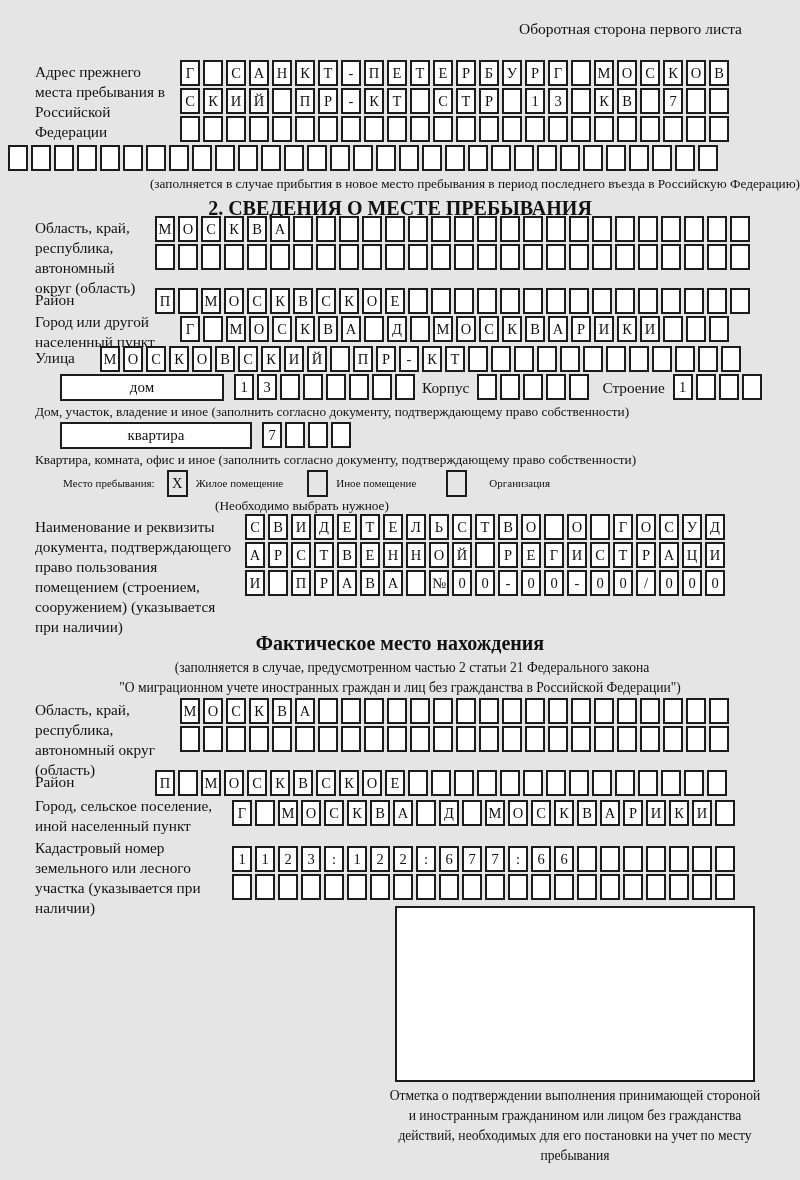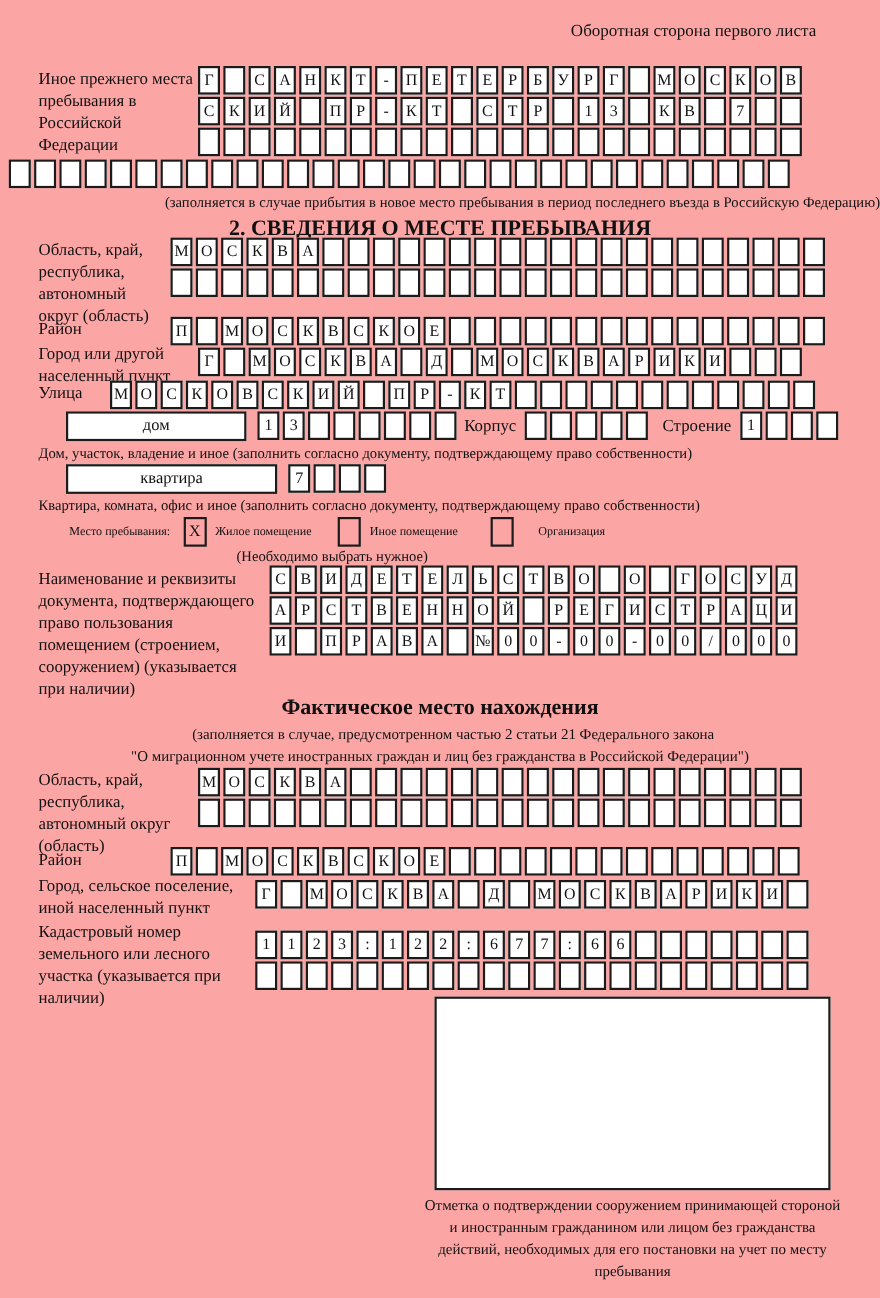--- a/index.html
+++ b/index.html
@@ -1,17 +1,17 @@
 <!DOCTYPE html>
 <html><head>
 <meta charset="utf-8">
 <style>
   html,body{margin:0;padding:0;background:#ffffff;}
   .page{
-    position:relative;width:800px;height:1180px;background:#fca5a5;
+    position:relative;width:800px;height:1180px;background:#e5e5e5;
     font-family:"Liberation Serif","DejaVu Serif",serif;color:#111;overflow:hidden;
   }
   .abs{position:absolute;}
   .header-note{top:20px;right:58px;font-size:15.5px;}
   .flabel{font-size:15.3px;line-height:20px;}
   .note{font-size:13.3px;width:800px;text-align:right;}
   .section-title{width:800px;text-align:center;font-weight:bold;font-size:20px;}
   .boxrow{white-space:nowrap;}
   .cell{
     display:inline-block;width:16px;height:22px;border:2px solid #1b1b1b;margin-right:3px;
@@ -33,21 +33,21 @@
   .stamp-caption{font-size:13.6px;line-height:20px;text-align:center;}
   .fact-note{font-size:13.6px;width:800px;text-align:center;line-height:20px;}
 </style>
 </head>
 <body>
 
 <div class="page">
 
   <div class="abs header-note">Оборотная сторона первого листа</div>
 
-  <div class="abs flabel" style="left:35px;top:62px;width:142px;">Иное прежнего места пребывания в Российской Федерации</div>
+  <div class="abs flabel" style="left:35px;top:62px;width:142px;">Адрес прежнего места пребывания в Российской Федерации</div>
   <div class="abs boxrow" style="left:180px;top:60px;"><span class="cell">Г</span><span class="cell"></span><span class="cell">С</span><span class="cell">А</span><span class="cell">Н</span><span class="cell">К</span><span class="cell">Т</span><span class="cell">-</span><span class="cell">П</span><span class="cell">Е</span><span class="cell">Т</span><span class="cell">Е</span><span class="cell">Р</span><span class="cell">Б</span><span class="cell">У</span><span class="cell">Р</span><span class="cell">Г</span><span class="cell"></span><span class="cell">М</span><span class="cell">О</span><span class="cell">С</span><span class="cell">К</span><span class="cell">О</span><span class="cell">В</span></div>
   <div class="abs boxrow" style="left:180px;top:88px;"><span class="cell">С</span><span class="cell">К</span><span class="cell">И</span><span class="cell">Й</span><span class="cell"></span><span class="cell">П</span><span class="cell">Р</span><span class="cell">-</span><span class="cell">К</span><span class="cell">Т</span><span class="cell"></span><span class="cell">С</span><span class="cell">Т</span><span class="cell">Р</span><span class="cell"></span><span class="cell">1</span><span class="cell">3</span><span class="cell"></span><span class="cell">К</span><span class="cell">В</span><span class="cell"></span><span class="cell">7</span><span class="cell"></span><span class="cell"></span></div>
   <div class="abs boxrow" style="left:180px;top:116px;"><span class="cell"></span><span class="cell"></span><span class="cell"></span><span class="cell"></span><span class="cell"></span><span class="cell"></span><span class="cell"></span><span class="cell"></span><span class="cell"></span><span class="cell"></span><span class="cell"></span><span class="cell"></span><span class="cell"></span><span class="cell"></span><span class="cell"></span><span class="cell"></span><span class="cell"></span><span class="cell"></span><span class="cell"></span><span class="cell"></span><span class="cell"></span><span class="cell"></span><span class="cell"></span><span class="cell"></span></div>
   <div class="abs boxrow" style="left:8px;top:145px;"><span class="cell"></span><span class="cell"></span><span class="cell"></span><span class="cell"></span><span class="cell"></span><span class="cell"></span><span class="cell"></span><span class="cell"></span><span class="cell"></span><span class="cell"></span><span class="cell"></span><span class="cell"></span><span class="cell"></span><span class="cell"></span><span class="cell"></span><span class="cell"></span><span class="cell"></span><span class="cell"></span><span class="cell"></span><span class="cell"></span><span class="cell"></span><span class="cell"></span><span class="cell"></span><span class="cell"></span><span class="cell"></span><span class="cell"></span><span class="cell"></span><span class="cell"></span><span class="cell"></span><span class="cell"></span><span class="cell"></span></div>
   <div class="abs note" style="left:0;top:176px;">(заполняется в случае прибытия в новое место пребывания в период последнего въезда в Российскую Федерацию)</div>
 
   <div class="abs section-title" style="left:0;top:197px;">2. СВЕДЕНИЯ О МЕСТЕ ПРЕБЫВАНИЯ</div>
 
   <div class="abs flabel" style="left:35px;top:218px;width:118px;">Область, край, республика, автономный округ (область)</div>
   <div class="abs boxrow" style="left:155px;top:216px;"><span class="cell">М</span><span class="cell">О</span><span class="cell">С</span><span class="cell">К</span><span class="cell">В</span><span class="cell">А</span><span class="cell"></span><span class="cell"></span><span class="cell"></span><span class="cell"></span><span class="cell"></span><span class="cell"></span><span class="cell"></span><span class="cell"></span><span class="cell"></span><span class="cell"></span><span class="cell"></span><span class="cell"></span><span class="cell"></span><span class="cell"></span><span class="cell"></span><span class="cell"></span><span class="cell"></span><span class="cell"></span><span class="cell"></span><span class="cell"></span></div>
@@ -106,15 +106,15 @@
   <div class="abs boxrow" style="left:155px;top:770px;"><span class="cell">П</span><span class="cell"></span><span class="cell">М</span><span class="cell">О</span><span class="cell">С</span><span class="cell">К</span><span class="cell">В</span><span class="cell">С</span><span class="cell">К</span><span class="cell">О</span><span class="cell">Е</span><span class="cell"></span><span class="cell"></span><span class="cell"></span><span class="cell"></span><span class="cell"></span><span class="cell"></span><span class="cell"></span><span class="cell"></span><span class="cell"></span><span class="cell"></span><span class="cell"></span><span class="cell"></span><span class="cell"></span><span class="cell"></span></div>
 
   <div class="abs flabel" style="left:35px;top:796px;width:196px;">Город, сельское поселение, иной населенный пункт</div>
   <div class="abs boxrow" style="left:232px;top:800px;"><span class="cell">Г</span><span class="cell"></span><span class="cell">М</span><span class="cell">О</span><span class="cell">С</span><span class="cell">К</span><span class="cell">В</span><span class="cell">А</span><span class="cell"></span><span class="cell">Д</span><span class="cell"></span><span class="cell">М</span><span class="cell">О</span><span class="cell">С</span><span class="cell">К</span><span class="cell">В</span><span class="cell">А</span><span class="cell">Р</span><span class="cell">И</span><span class="cell">К</span><span class="cell">И</span><span class="cell"></span></div>
 
   <div class="abs flabel" style="left:35px;top:838px;width:190px;">Кадастровый номер земельного или лесного участка (указывается при наличии)</div>
   <div class="abs boxrow" style="left:232px;top:846px;"><span class="cell">1</span><span class="cell">1</span><span class="cell">2</span><span class="cell">3</span><span class="cell">:</span><span class="cell">1</span><span class="cell">2</span><span class="cell">2</span><span class="cell">:</span><span class="cell">6</span><span class="cell">7</span><span class="cell">7</span><span class="cell">:</span><span class="cell">6</span><span class="cell">6</span><span class="cell"></span><span class="cell"></span><span class="cell"></span><span class="cell"></span><span class="cell"></span><span class="cell"></span><span class="cell"></span></div>
   <div class="abs boxrow" style="left:232px;top:874px;"><span class="cell"></span><span class="cell"></span><span class="cell"></span><span class="cell"></span><span class="cell"></span><span class="cell"></span><span class="cell"></span><span class="cell"></span><span class="cell"></span><span class="cell"></span><span class="cell"></span><span class="cell"></span><span class="cell"></span><span class="cell"></span><span class="cell"></span><span class="cell"></span><span class="cell"></span><span class="cell"></span><span class="cell"></span><span class="cell"></span><span class="cell"></span><span class="cell"></span></div>
 
   <div class="abs stamp-box" style="left:395px;top:906px;width:356px;height:172px;"></div>
-  <div class="abs stamp-caption" style="left:385px;top:1086px;width:380px;">Отметка о подтверждении сооружением принимающей стороной и иностранным гражданином или лицом без гражданства действий, необходимых для его постановки на учет по месту пребывания</div>
+  <div class="abs stamp-caption" style="left:385px;top:1086px;width:380px;">Отметка о подтверждении выполнения принимающей стороной и иностранным гражданином или лицом без гражданства действий, необходимых для его постановки на учет по месту пребывания</div>
 
 </div>
 
 </body></html>

